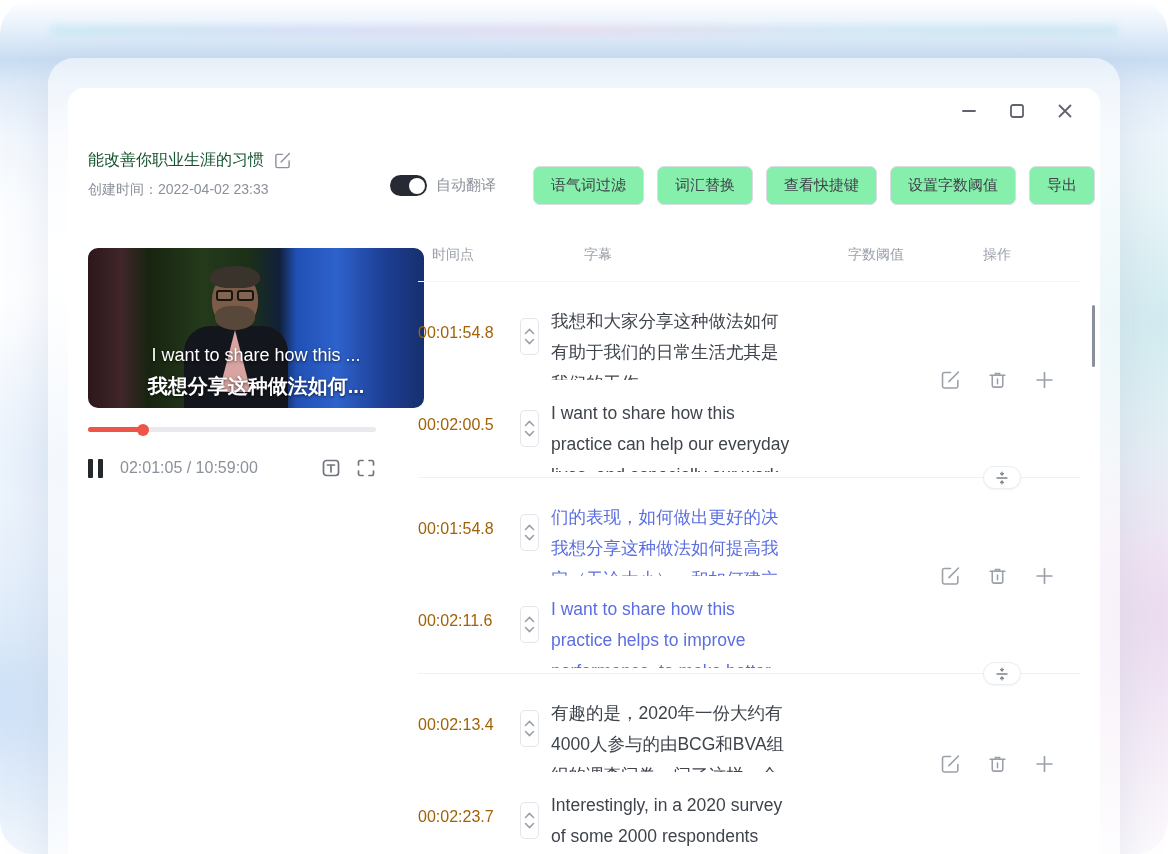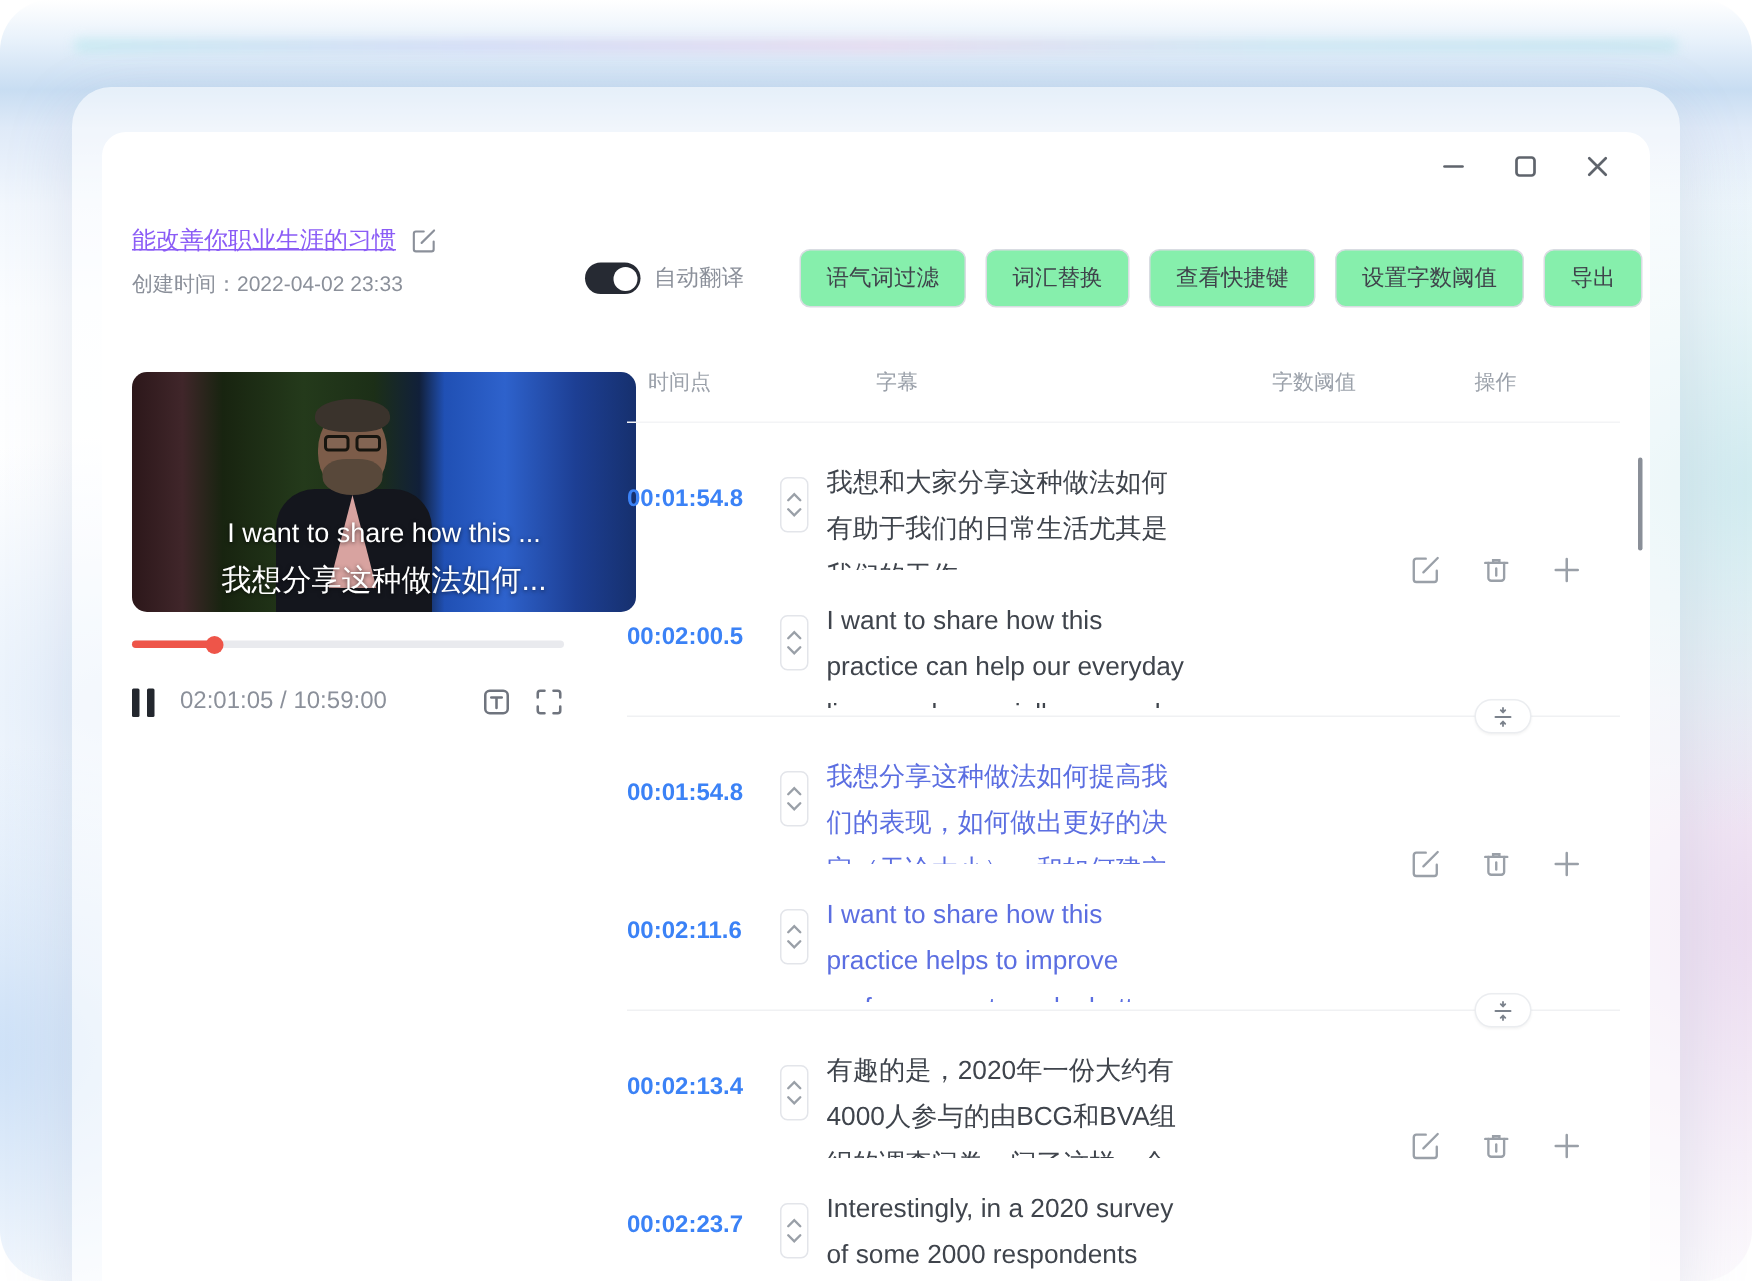--- a/index.html
+++ b/index.html
@@ -23,21 +23,21 @@
 
   .window { position:absolute; left:68px; top:88px; width:1032px; height:790px;
     background:#ffffff; border-radius:16px; }
 
   
   .win-controls { position:absolute; top:12px; right:24px; display:flex; gap:26px; color:#5f646c; }
   .win-btn { width:22px; height:22px; display:flex; align-items:center; justify-content:center; cursor:pointer; }
 
   
   .title-wrap { position:absolute; left:20px; top:62px; }
-  .title-row { display:flex; align-items:center; gap:10px; font-size:16px; color:#8b5cf6;text-decoration:underline; }
+  .title-row { display:flex; align-items:center; gap:10px; font-size:16px; color:#14532d; }
   .title-edit { color:#8b909a; display:flex; cursor:pointer; }
   .created { margin-top:10px; font-size:14px; color:#8b909a; }
 
   .toolbar { position:absolute; left:322px; top:78px; display:flex; align-items:center; }
   .toggle-wrap { display:flex; align-items:center; gap:9px; margin-right:24px; }
   .toggle { width:37px; height:21px; border-radius:11px; background:#262a33; position:relative; cursor:pointer; }
   .toggle .knob { position:absolute; right:2.5px; top:2.5px; width:16px; height:16px; border-radius:50%; background:#fff; }
   .toggle-label { font-size:15px; color:#8b909a; }
   .btn { height:39px; padding:0 17px; border:1px solid #d9dce2; border-radius:7px; background:#86efac;
     font-size:15px; color:#3f434b; display:flex; align-items:center; margin-left:13px; cursor:pointer; white-space:nowrap; }
@@ -49,21 +49,21 @@
   .v-body { position:absolute; left:96px; top:78px; width:104px; height:84px; border-radius:26px 26px 0 0; background:#14161d; }
   .v-shirt { position:absolute; left:131px; top:82px; width:32px; height:62px; background:#d8a3a0; clip-path:polygon(50% 0,100% 100%,0 100%); }
   .v-head { position:absolute; left:124px; top:24px; width:46px; height:56px; border-radius:50% 50% 46% 46%; background:#7c5c49; }
   .v-hair { position:absolute; left:122px; top:18px; width:50px; height:22px; border-radius:50% 50% 40% 40%; background:#3a332c; }
   .v-beard { position:absolute; left:127px; top:58px; width:40px; height:24px; border-radius:40% 40% 50% 50%; background:#58483a; }
   .v-glasses { position:absolute; left:124px; top:42px; width:46px; display:flex; gap:4px; justify-content:center; }
   .v-glasses span { width:17px; height:11px; border:2.5px solid #17150f; border-radius:3px; background:rgba(255,255,255,.06); }
   .video-subs { position:absolute; left:0; right:0; bottom:8px; text-align:center; color:#fff; z-index:3;
     text-shadow:0 1px 3px rgba(0,0,0,.65); }
   .sub-en { font-size:18px; margin-bottom:7px; }
-  .sub-zh { font-size:20px; }
+  .sub-zh { font-size:20px;font-weight:bold; }
 
   .progress { position:relative; margin-top:19px; width:288px; height:5px; border-radius:3px; background:#e9eaee; cursor:pointer; }
   .progress-fill { height:100%; border-radius:3px; background:#ee5549; }
   .progress-knob { position:absolute; top:-3.5px; width:12px; height:12px; border-radius:50%; background:#ee5549; }
 
   .player-controls { margin-top:26px; display:flex; align-items:center; }
   .pause-btn { display:flex; gap:5px; cursor:pointer; }
   .pause-btn i { display:block; width:5px; height:19px; background:#23272e; border-radius:1px; }
   .time { margin-left:17px; font-size:16px; color:#8b909a; }
   .pc-icons { margin-left:auto; display:flex; gap:15px; color:#6f747e; }
@@ -72,21 +72,21 @@
   
   .table { position:absolute; left:350px; top:158px; width:662px; }
   .thead { position:relative; height:35px; font-size:14px; color:#9ba1aa; }
   .th { position:absolute; top:0; }
   .th.t1{left:14px;} .th.t2{left:150px;margin-left:16px;} .th.t3{left:430px;} .th.t4{left:565px;}
   .head-sep { border-bottom:1px solid #f3f4f6; }
 
   .group { position:relative; height:196px; border-bottom:1px solid #f0f1f3; }
   .row { position:absolute; left:0; display:flex; }
   .row.r1 { top:24px; } .row.r2 { top:116px; }
-  .time-cell { width:76px; padding-top:18px; font-size:16px; color:#3b82f6; flex:none;font-weight:bold; }
+  .time-cell { width:76px; padding-top:18px; font-size:16px; color:#a16207; flex:none; }
   .stepper { margin-left:26px; margin-top:12px; width:19px; height:37px; border:1px solid #e3e5ea; border-radius:5px;
     color:#9aa0a8; flex:none; display:flex; flex-direction:column; align-items:center; justify-content:center; gap:3px; cursor:pointer; background:#fff; }
   .sub-cell { margin-left:12px; width:268px; font-size:17.5px; line-height:31px; color:#3f444c; height:74px; overflow:hidden; cursor:text; }
   .sub-line { white-space:nowrap; }
   .group.active .sub-cell { color:#5b6ee1; }
 
   .actions { position:absolute; left:522px; top:50%; transform:translateY(-50%); display:flex; gap:26px; color:#9aa0a8; }
   .actions .icon-btn { cursor:pointer; display:flex; }
 
   .merge-btn { position:absolute; left:565px; bottom:-12px; width:38px; height:23px; background:#fff;
@@ -276,22 +276,22 @@
           <div class="time-cell">00:01:54.8</div>
           <div class="stepper">
             <svg width="11" height="7" viewBox="0 0 11 7">
                 <path d="M1.5 5.5L5.5 1.5l4 4" fill="none" stroke="currentColor" stroke-width="1.6" stroke-linecap="round"></path>
               </svg>
             <svg width="11" height="7" viewBox="0 0 11 7">
                 <path d="M1.5 1.5l4 4 4-4" fill="none" stroke="currentColor" stroke-width="1.6" stroke-linecap="round"></path>
               </svg>
           </div>
           <div class="sub-cell">
+            <div class="sub-line">们的表现，如何做出更好的决</div>
             <div class="sub-line">我想分享这种做法如何提高我</div>
-            <div class="sub-line">们的表现，如何做出更好的决</div>
             <div class="sub-line">定（无论大小），和如何建立</div>
           </div>
         </div>
         <div class="row r2">
           <div class="time-cell">00:02:11.6</div>
           <div class="stepper">
             <svg width="11" height="7" viewBox="0 0 11 7">
                 <path d="M1.5 5.5L5.5 1.5l4 4" fill="none" stroke="currentColor" stroke-width="1.6" stroke-linecap="round"></path>
               </svg>
             <svg width="11" height="7" viewBox="0 0 11 7">

